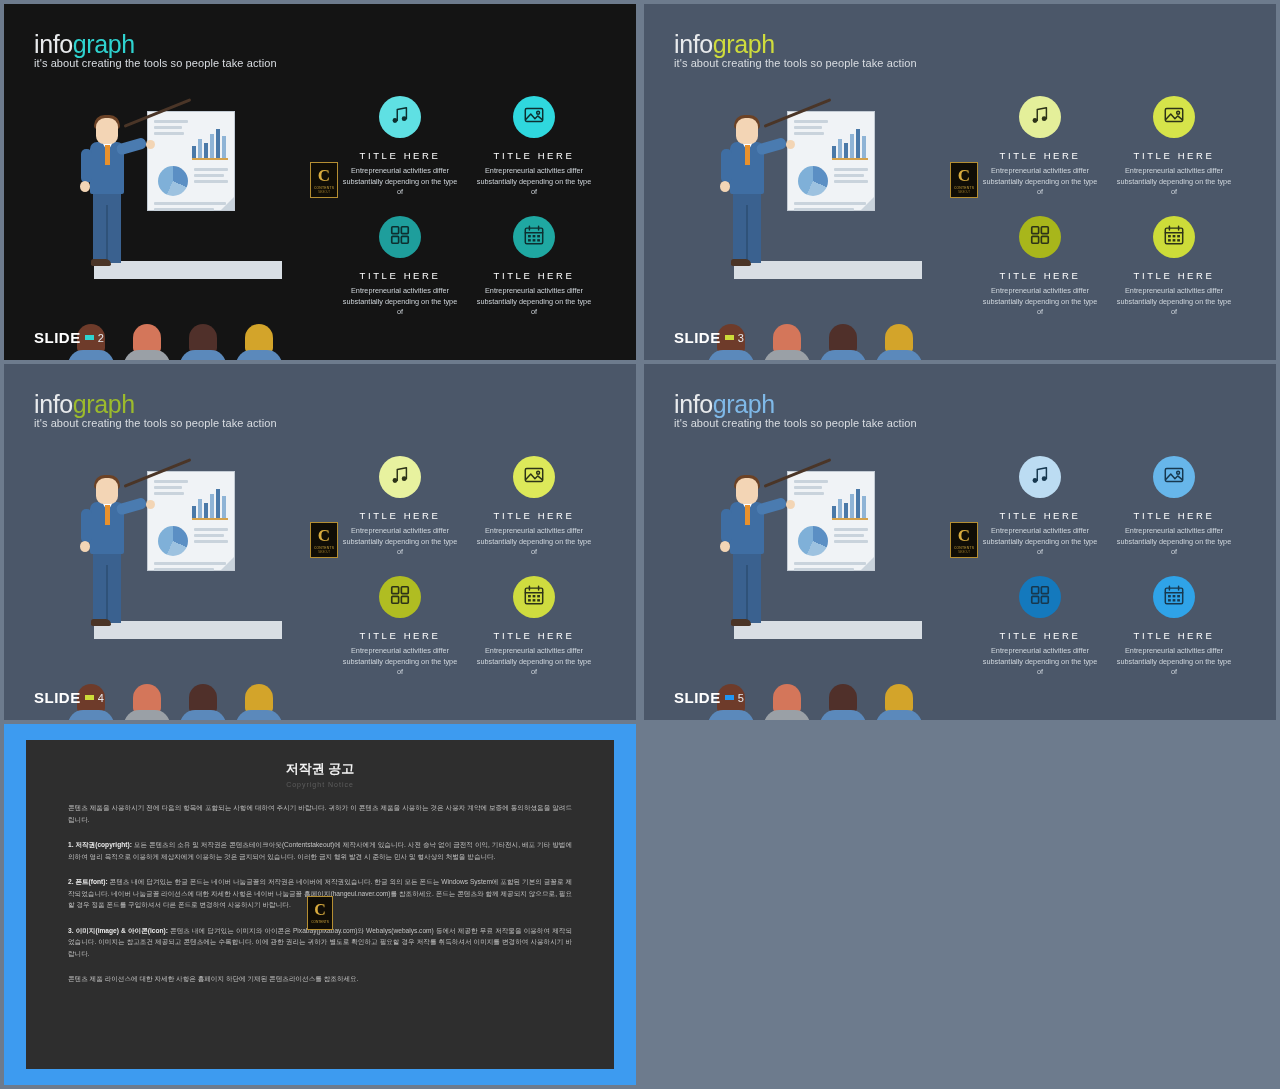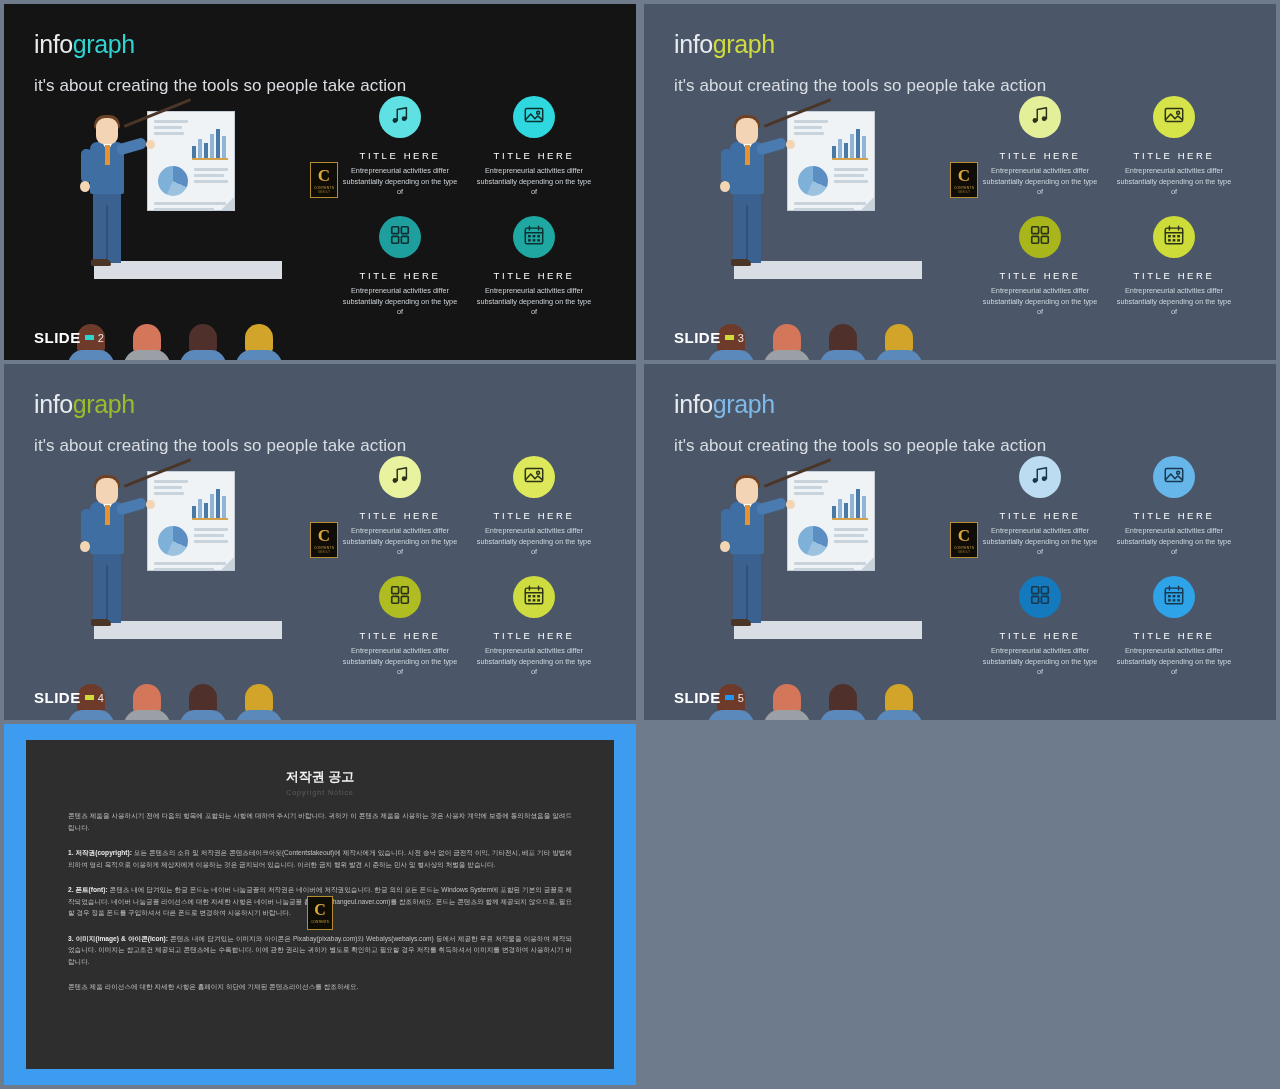--- a/index.html
+++ b/index.html
@@ -20,21 +20,21 @@
   .slide.s2 { left: 4px;   top: 4px;   background: #141414; }
   .slide.s3 { left: 644px; top: 4px;   background: #4b5769; }
   .slide.s4 { left: 4px;   top: 364px; background: #4b5769; }
   .slide.s5 { left: 644px; top: 364px; background: #4b5769; }
 
   
   .hdr { position: absolute; left: 30px; top: 28px; }
   .logo { font-size: 25px; font-weight: 400; letter-spacing: -0.4px; line-height: 1; }
   .logo .a { color: #e8eaec; }
   .logo .b { }
-  .tagline { font-size: 17px; color: #d9dde2; margin-top: 19px; letter-spacing: 0.1px; }
+  .tagline { font-size: 11px; color: #d9dde2; margin-top: 0; letter-spacing: 0.1px; }
 
   
   .illus { position: absolute; left: 58px; top: 105px; width: 250px; height: 215px; }
   .board {
     position: absolute; left: 85px; top: 2px; width: 88px; height: 100px;
     background: #f0f3f6; border: 1px solid #c3cbd4;
   }
   .bd-line { position: absolute; background: #c9d3dc; height: 3px; border-radius: 1px; }
   .bd-bar { position: absolute; bottom: 0; background: #4a79a8; }
   .bars-box { position: absolute; left: 44px; top: 16px; width: 36px; height: 30px; }
@@ -103,21 +103,21 @@
   .sfoot .w { font-size: 15px; font-weight: 700; color: #ffffff; letter-spacing: 0.5px; }
   .sfoot .dash { width: 9px; height: 5px; display: inline-block; }
   .sfoot .n { font-size: 11px; color: #e7eaee; }
 
   
   .copy-wrap {
     position: absolute; left: 4px; top: 724px; width: 632px; height: 361px;
     background: #3d9bf0; padding: 16px 22px;
   }
   .copy-inner {
-    width: 100%; height: 100%; background: #2e2e2e; padding: 28px 42px;
+    width: 100%; height: 100%; background: #2e2e2e; padding: 20px 42px;
     overflow: hidden;
   }
   .cp-title { text-align: center; font-size: 13px; font-weight: 700; color: #f2f2f2; }
   .cp-sub { text-align: center; font-size: 7px; color: #5e5e5e; margin-top: 3px; letter-spacing: 1px; }
   .cp-p { font-size: 6.6px; line-height: 1.75; color: #c4c4c4; margin-top: 14px; text-align: justify; }
   .cp-p b { color: #e9e9e9; }
   .cp-badge {
     position: absolute; left: 50%; top: 172px; transform: translateX(-50%);
     width: 26px; height: 34px; background: #100d06; border: 1px solid #b58e32;
     display: flex; flex-direction: column; align-items: center; justify-content: center;

